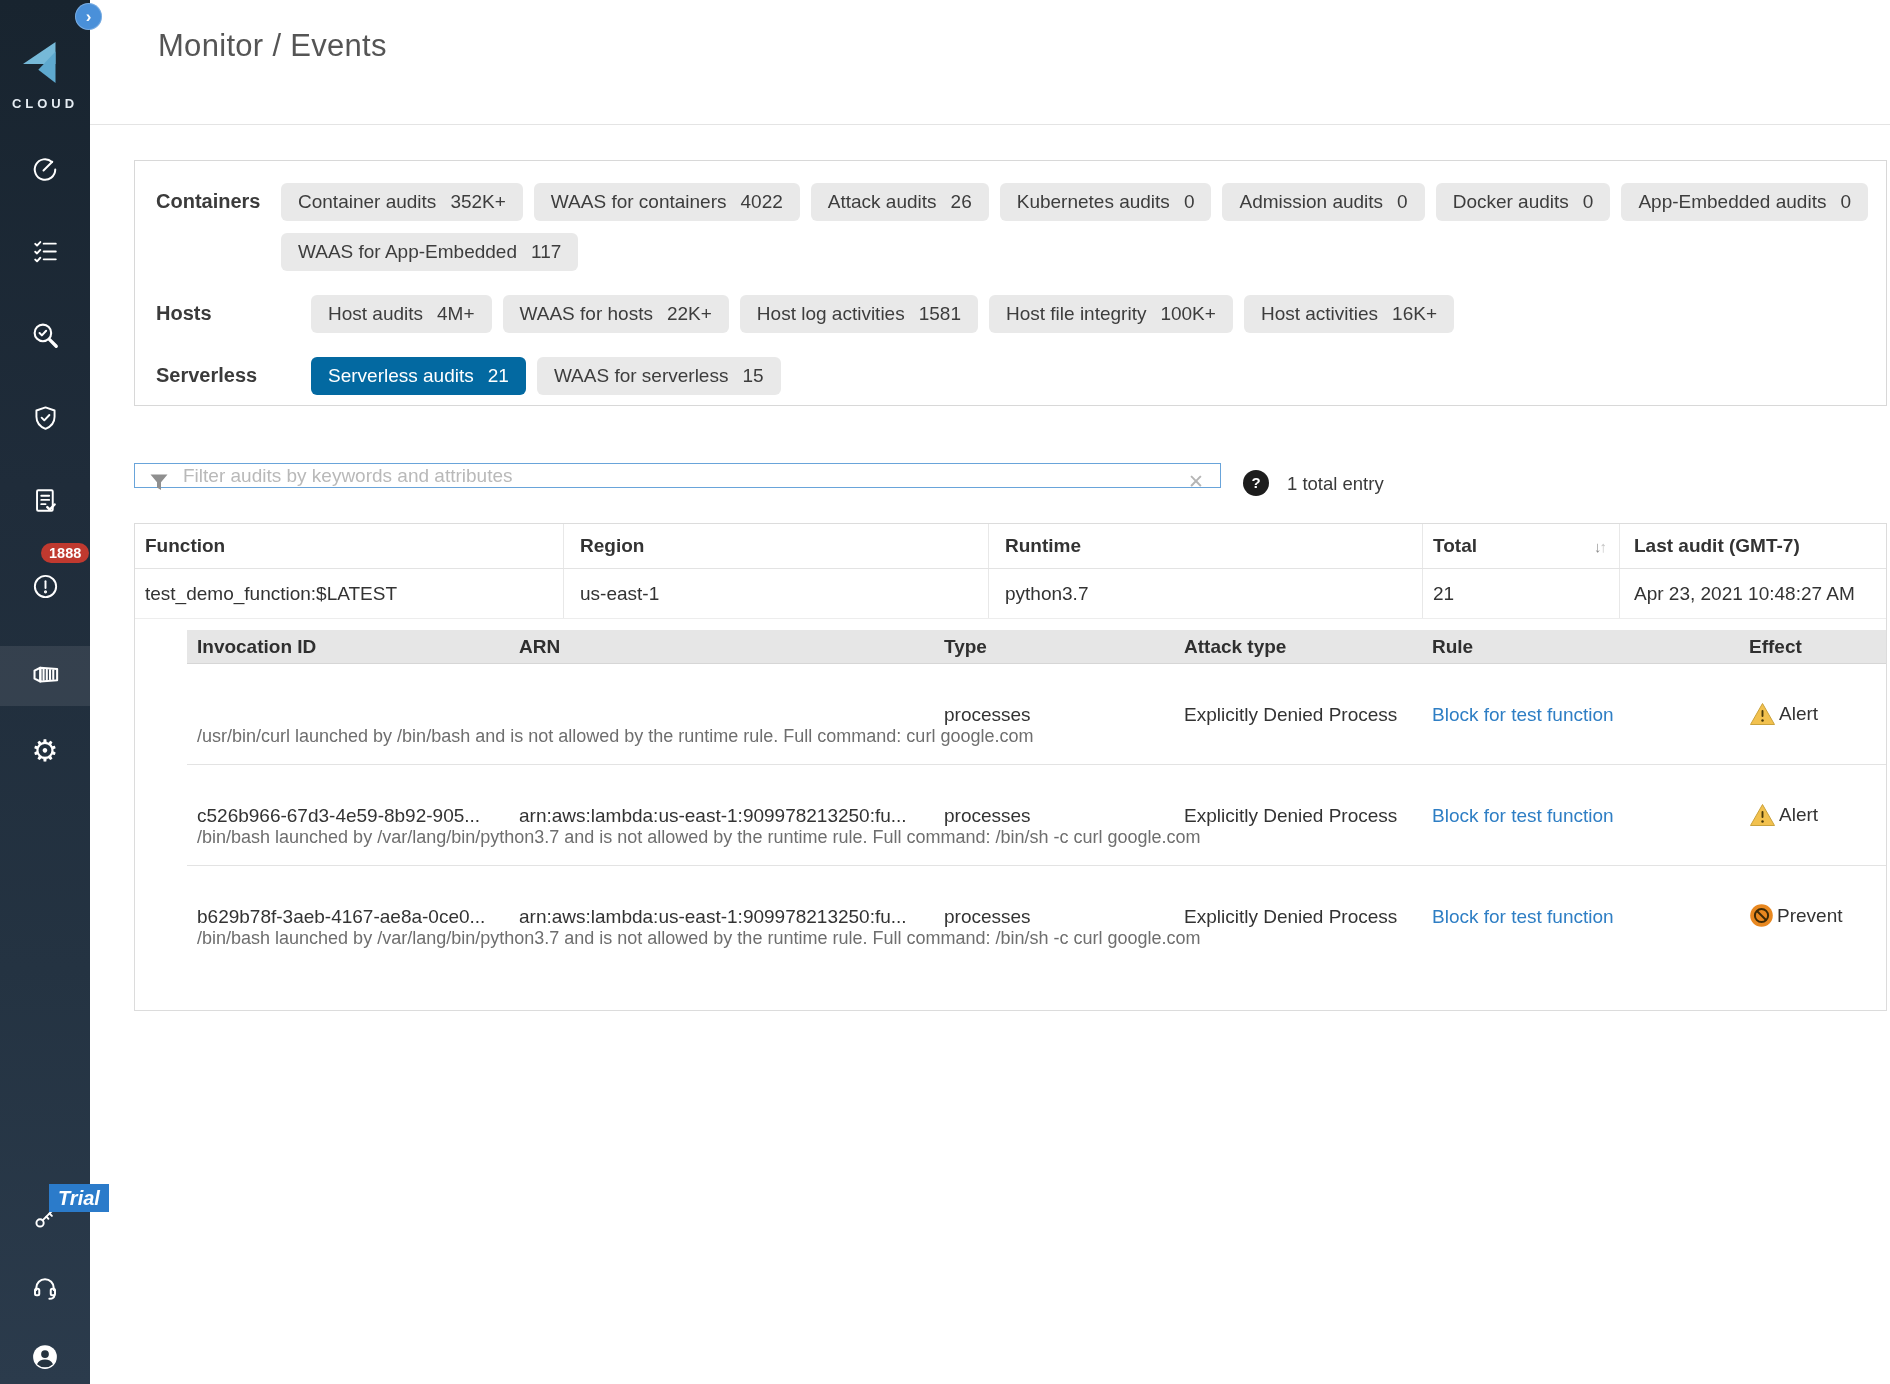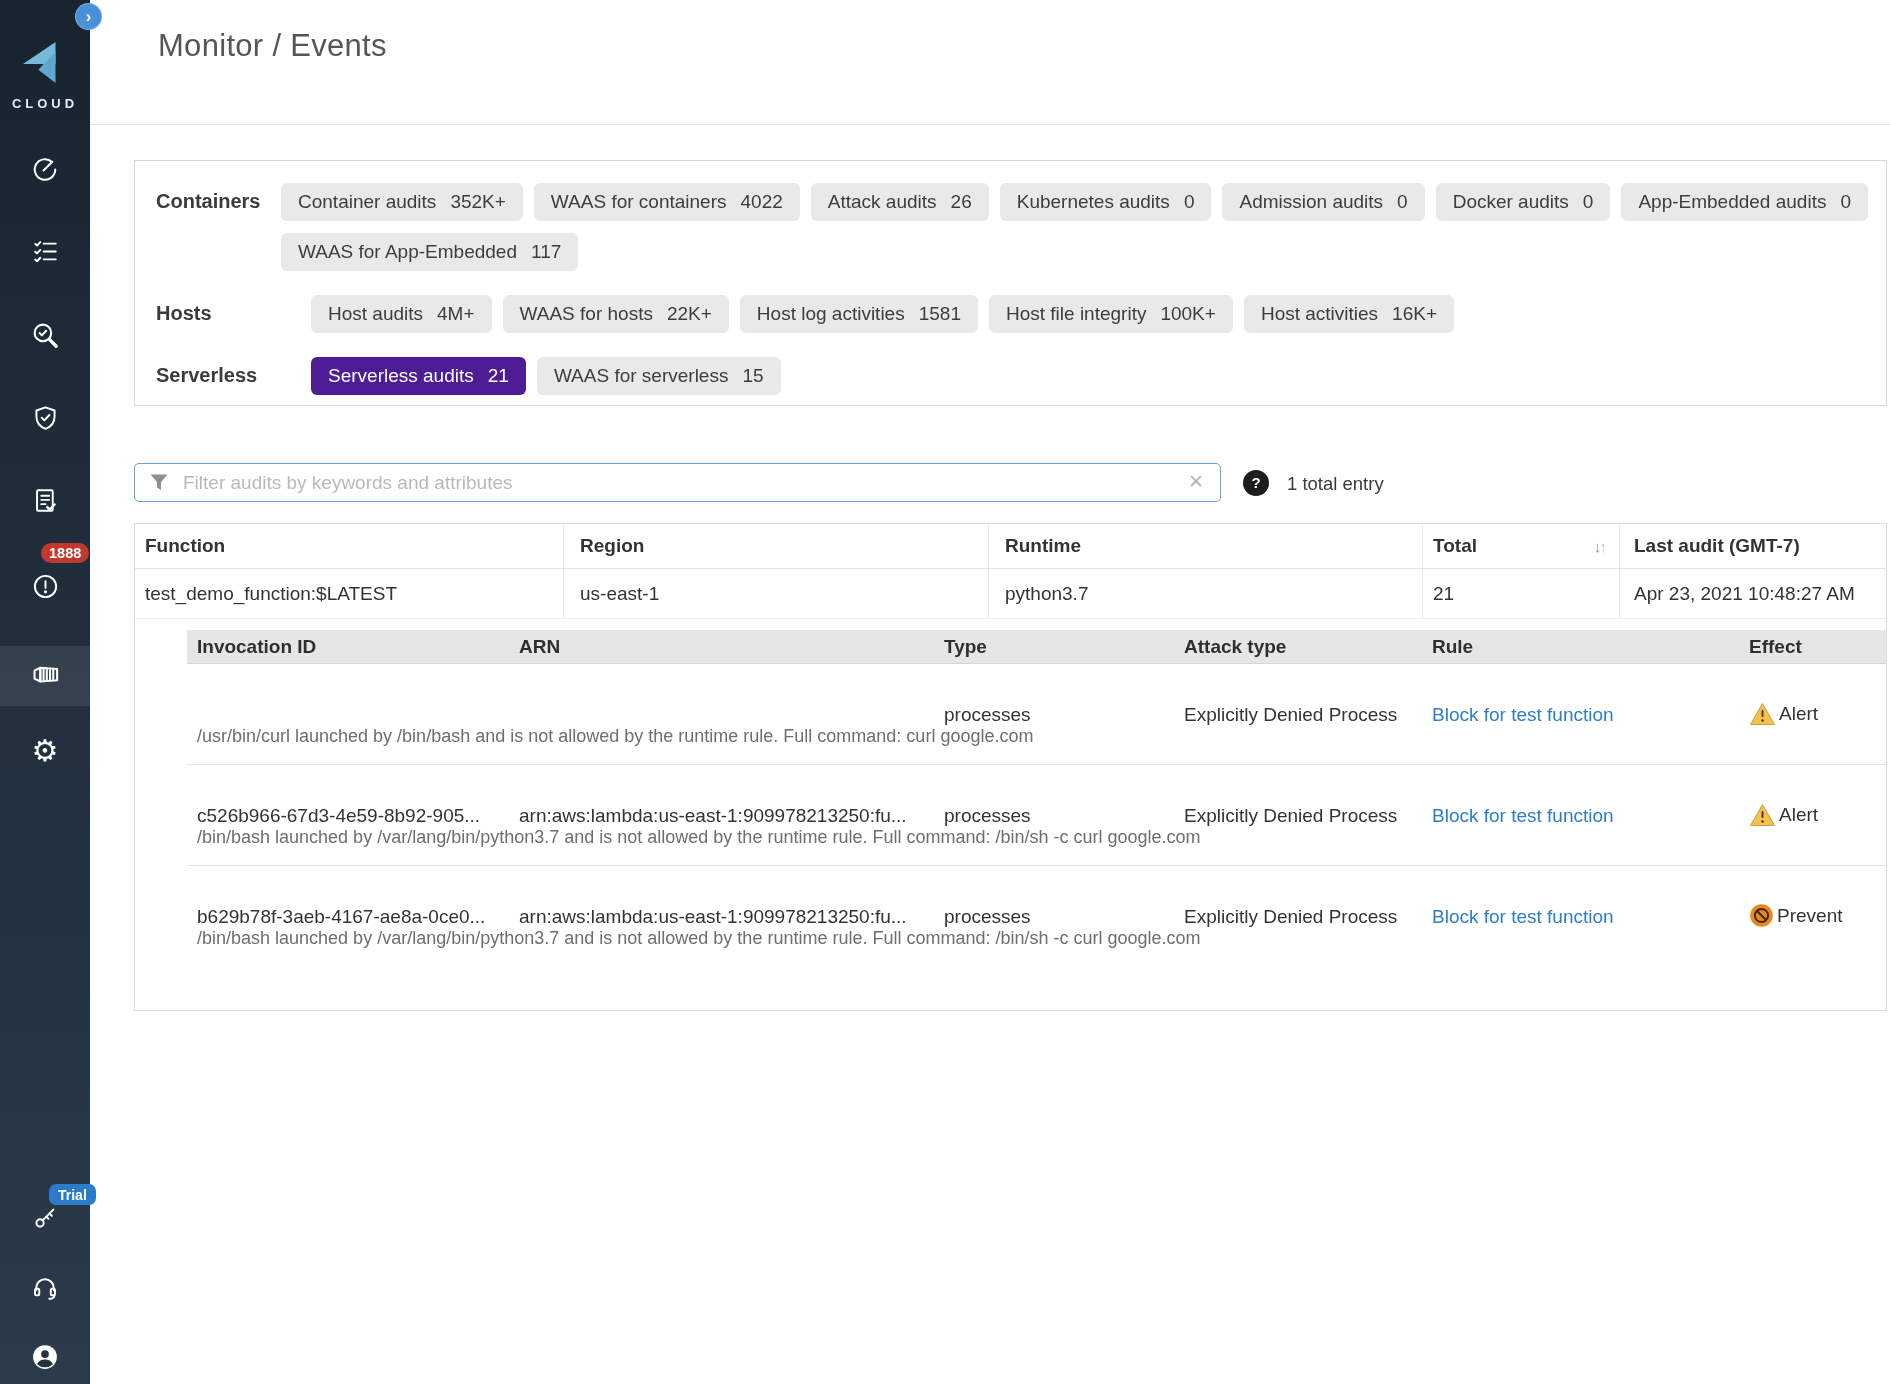--- a/index.html
+++ b/index.html
@@ -13,43 +13,43 @@
   .expand-btn { position:absolute; left:75px; top:3px; width:27px; height:27px; border-radius:50%;
     background:#4a90d9; color:#fff; font-size:17px; font-weight:bold; line-height:25px; text-align:center;
     box-shadow:0 0 0 1px rgba(255,255,255,.25) inset; z-index:9; }
   .logo { position:absolute; left:0; top:40px; width:90px; text-align:center; }
   .logo-text { display:block; margin-top:8px; color:#e6edf3; font-size:13px; font-weight:bold; letter-spacing:4px; }
   .nav-item { position:absolute; left:0; width:90px; height:60px; display:flex; align-items:center; justify-content:center; }
   .nav-item svg { stroke:#fff; fill:none; stroke-width:1.6; stroke-linecap:round; stroke-linejoin:round; }
   .sel-band { position:absolute; left:0; top:646px; width:90px; height:60px; background:rgba(255,255,255,.09); }
   .count-badge { position:absolute; left:41px; top:543px; background:#c0392f; color:#fff; font-size:14.5px;
     font-weight:bold; padding:2px 8px; border-radius:11px; z-index:6; }
-  .trial-badge { position:absolute; left:49px; top:1184px; background:#2b7bca; color:#fff; font-size:14px;
-    font-weight:bold; padding:2.5px 9px; border-radius:7px; z-index:6; }
+  .trial-badge { position:absolute; left:49px; top:1184px; background:#2b7bca; color:#fff; font-size:20px;
+    font-weight:bold; padding:2.5px 9px; border-radius:0; z-index:6;font-style:italic; }
   .gear-glyph { color:#fff; font-size:30px; line-height:30px; font-family:"DejaVu Sans",sans-serif; }
 
   
   .topbar { position:absolute; left:90px; top:0; width:1800px; height:125px; background:#fff; border-bottom:1px solid #e4e4e4; }
   .page-title { position:absolute; left:68px; top:28px; font-size:31px; font-weight:400; color:#555; letter-spacing:.3px; }
 
   
   .chip-panel { position:absolute; left:134px; top:160px; width:1753px; height:246px;
     background:#fff; border:1px solid #d8d8d8; padding:22px 18px 0 21px; }
   .crow { display:flex; margin-bottom:12px; }
   .crow-label { width:155px; font-size:20px; font-weight:bold; color:#3b3b3b; padding-top:7px; }
   .chip-lines { flex:1; }
   .chip-line { display:flex; gap:11px; margin-bottom:12px; }
   .chip { display:inline-flex; align-items:center; height:38px; padding:0 17px; border-radius:6px;
     background:#e9e9e9; color:#3d3d3d; font-size:19px; white-space:nowrap; }
   .chip-count { margin-left:14px; }
-  .chip--selected { background:#4c1d95; color:#fff; }
-
-  
-  .filter-wrap { position:absolute; left:134px; top:463px; width:1087px; height:39px;
-    border:1.5px solid #69a4da; border-radius:5px; background:#fff; }
+  .chip--selected { background:#0369a1; color:#fff; }
+
+  
+  .filter-wrap { position:absolute; left:134px; top:463px; width:1087px; height:25px;
+    border:1.5px solid #69a4da; border-radius:0; background:#fff; }
   .filter-wrap input { position:absolute; left:0; top:0; width:100%; height:100%; border:0; outline:none;
     padding:0 44px 0 48px; font-size:19px; color:#444; background:transparent; }
   .filter-wrap input::placeholder { color:#b9b9b9; }
   .funnel { position:absolute; left:15px; top:10px; }
   .clear-x { position:absolute; right:16px; top:6px; font-size:19px; color:#b5b5b5; }
   .help-circle { position:absolute; left:1243px; top:470px; width:26px; height:26px; border-radius:50%;
     background:#1d1d1d; color:#fff; font-size:15px; font-weight:bold; text-align:center; line-height:26px; }
   .total-entry { position:absolute; left:1287px; top:471px; font-size:18.5px; color:#3a3a3a; line-height:26px; }
 
   

